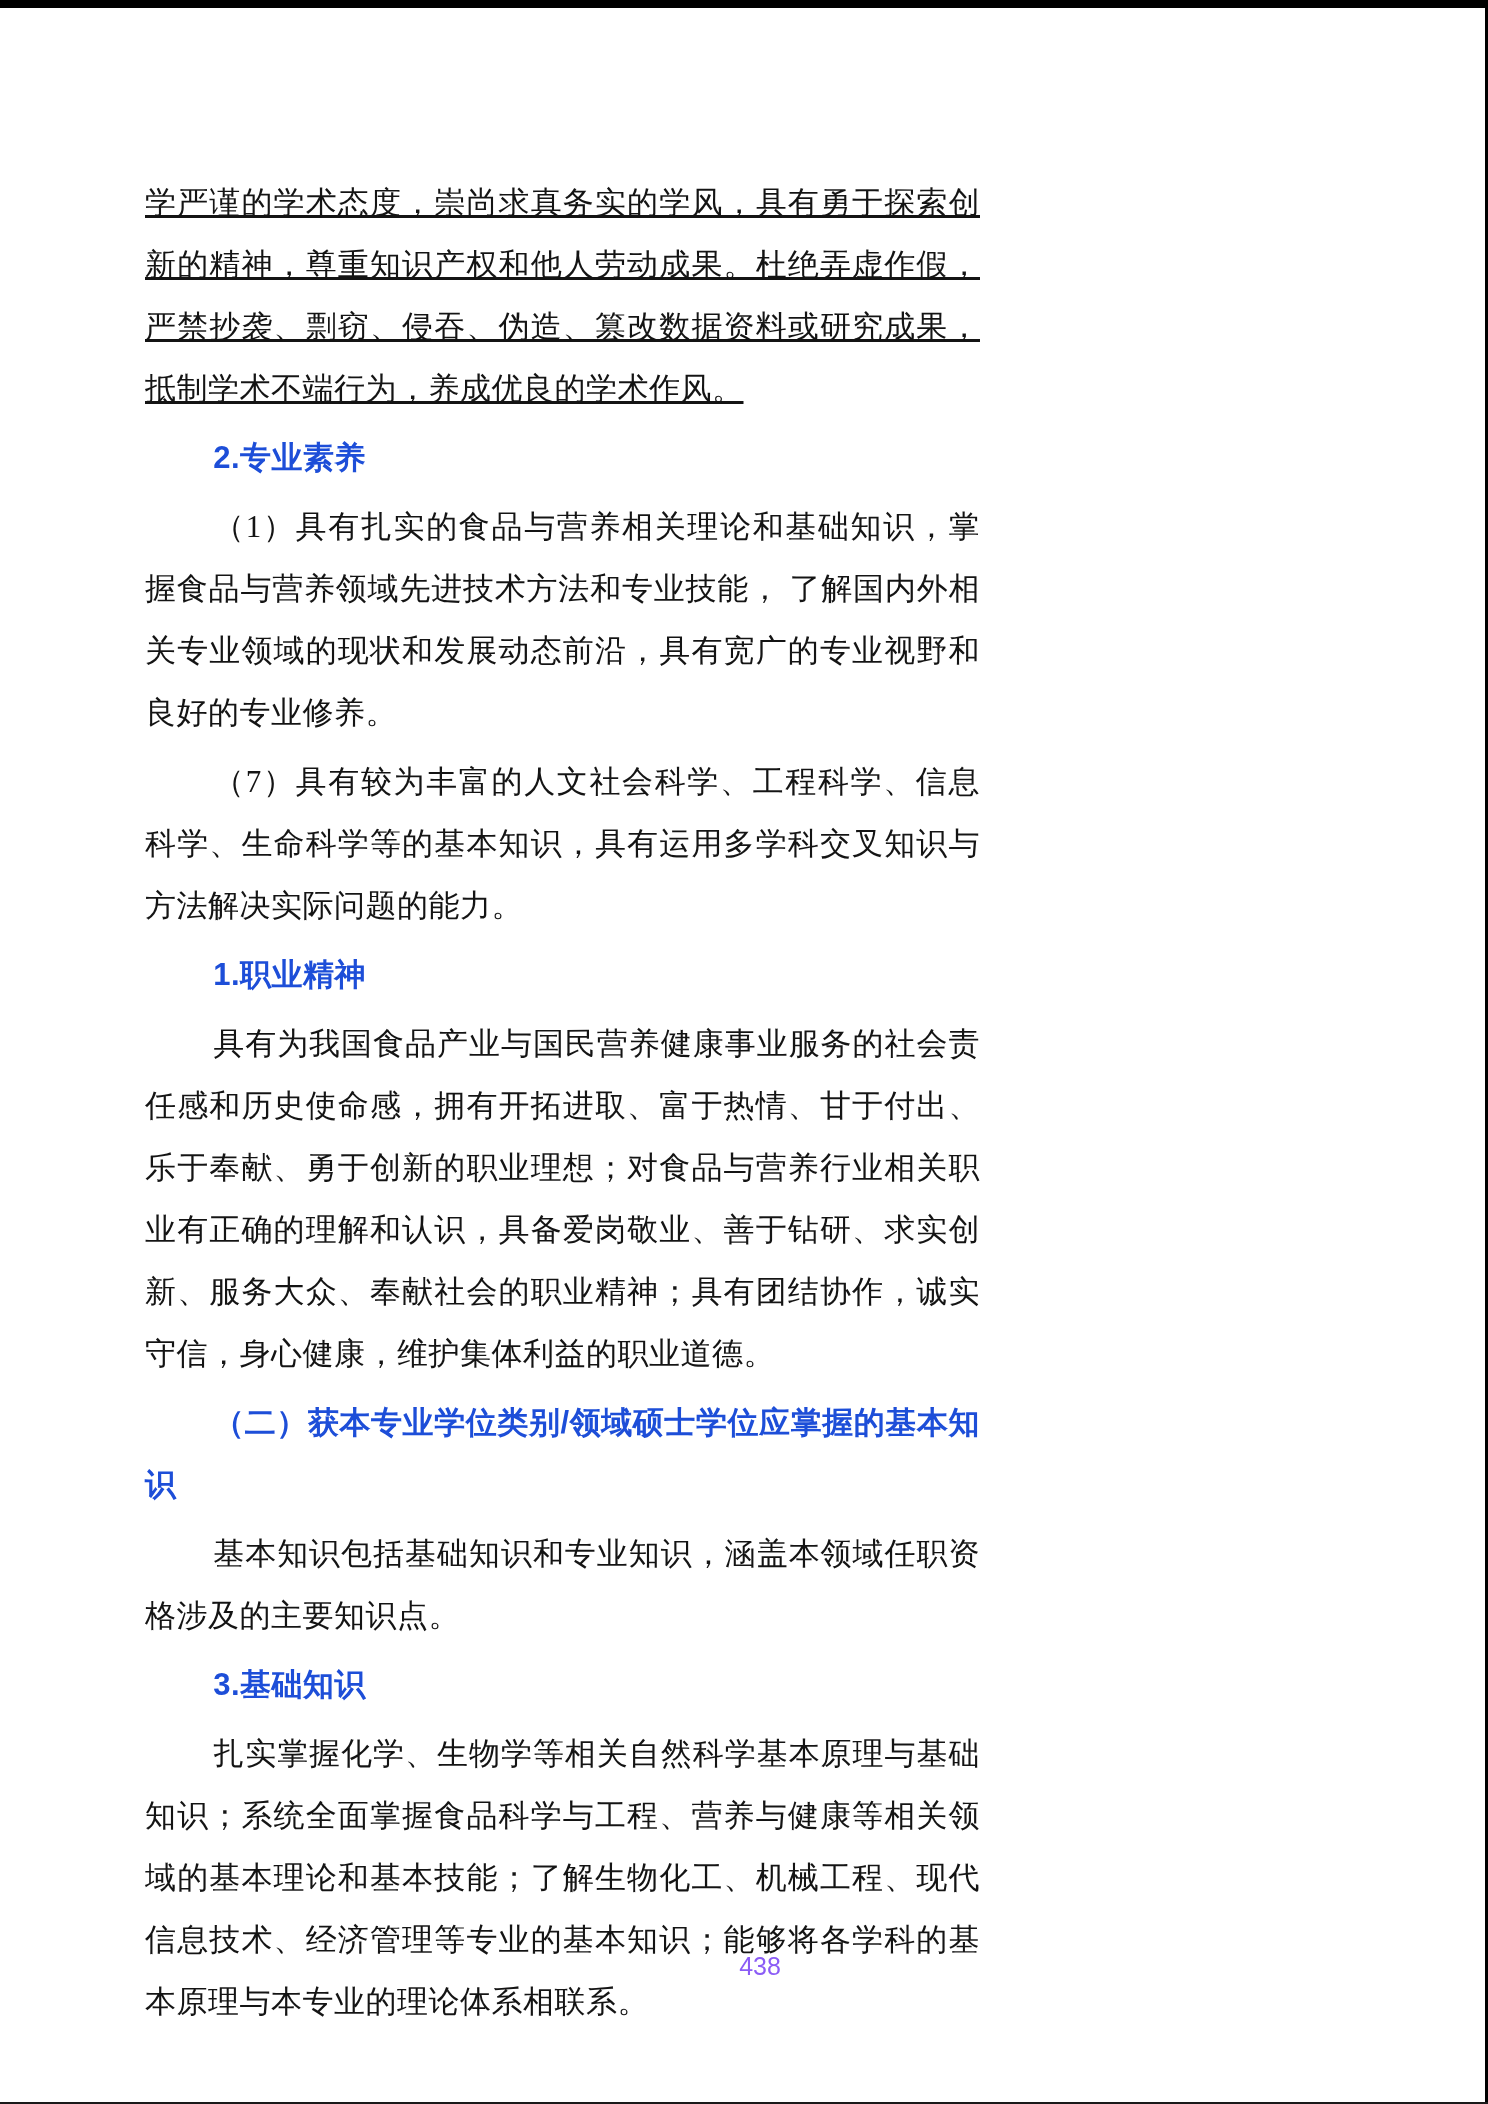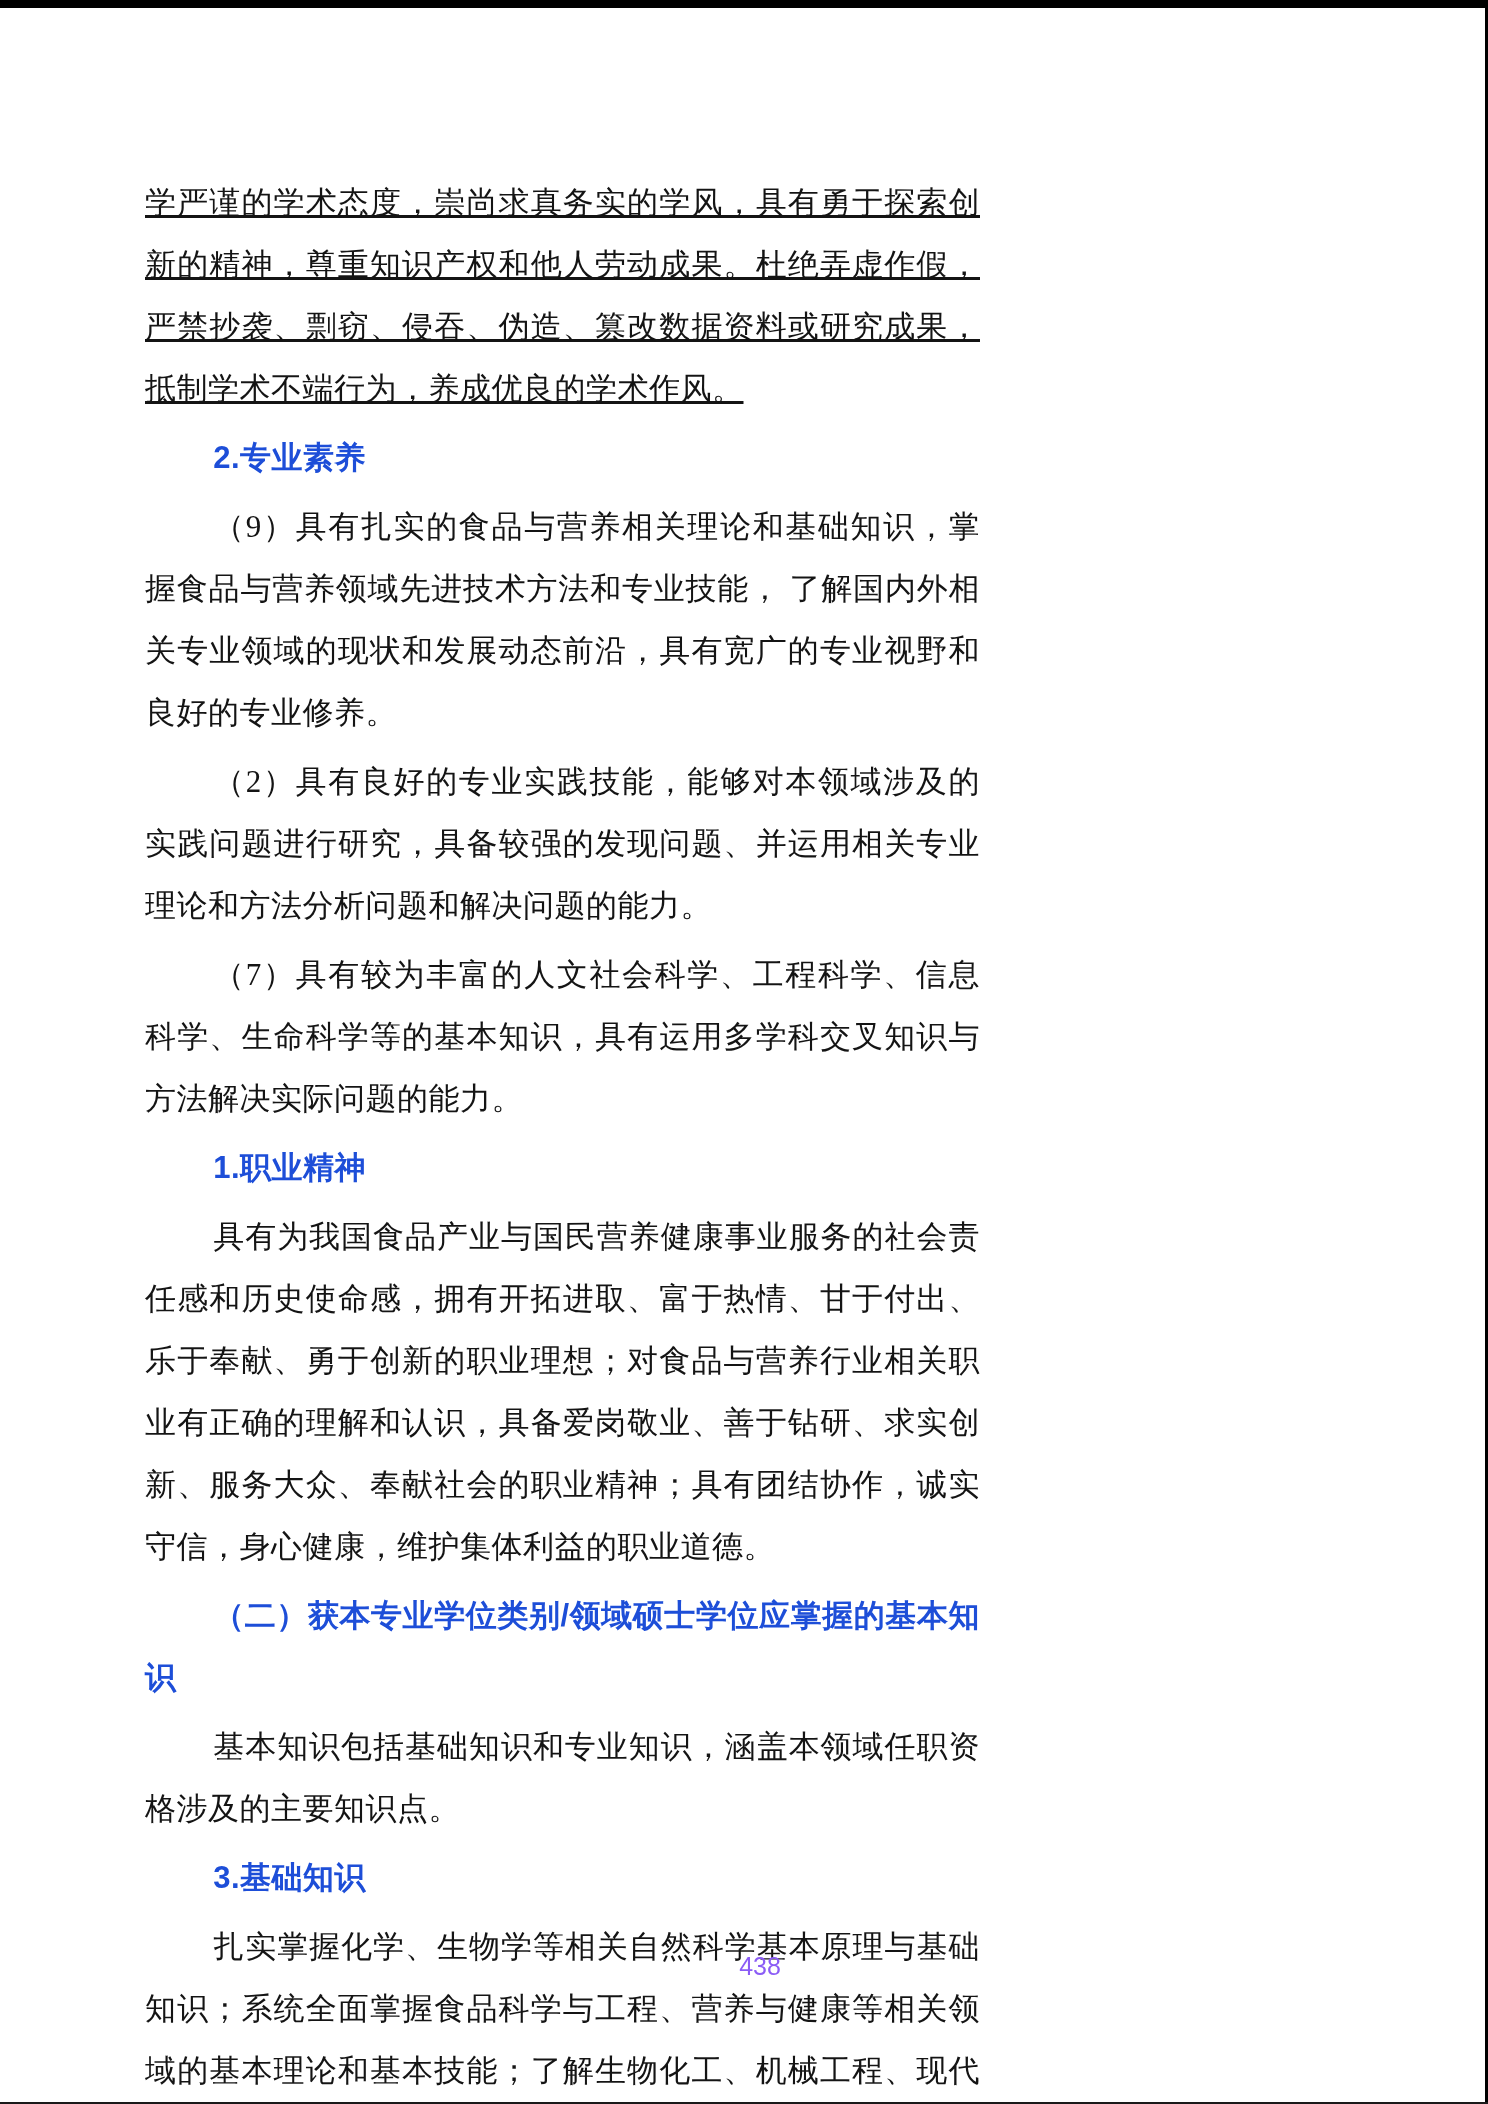--- a/index.html
+++ b/index.html
@@ -75,23 +75,22 @@
 
 <div class="rule-top"></div>
 <div class="rule-right"></div>
 <div class="rule-bottom"></div>
 
 <div class="content">
   <p class="para-noindent">学严谨的学术态度，崇尚求真务实的学风，具有勇于探索创新的精神，尊重知识产权和他人劳动成果。杜绝弄虚作假，严禁抄袭、剽窃、侵吞、伪造、篡改数据资料或研究成果，抵制学术不端行为，养成优良的学术作风。</p>
 
   <p class="heading">2.专业素养</p>
 
-  <p class="para">（9）具有扎实的食品与营养相关理论和基础知识，掌握食品与营养领域先进技术方法和专业技能， 了解国内外相关专业领域的现状和发展动态前沿，具有宽广的专业视野和良好的专业修养。</p>
+  <p class="para">（1）具有扎实的食品与营养相关理论和基础知识，掌握食品与营养领域先进技术方法和专业技能， 了解国内外相关专业领域的现状和发展动态前沿，具有宽广的专业视野和良好的专业修养。</p>
 
-  <p class="para">（2）具有良好的专业实践技能，能够对本领域涉及的实践问题进行研究，具备较强的发现问题、并运用相关专业理论和方法分析问题和解决问题的能力。</p>
 
   <p class="para">（7）具有较为丰富的人文社会科学、工程科学、信息科学、生命科学等的基本知识，具有运用多学科交叉知识与方法解决实际问题的能力。</p>
 
   <p class="heading">1.职业精神</p>
 
   <p class="para">具有为我国食品产业与国民营养健康事业服务的社会责任感和历史使命感，拥有开拓进取、富于热情、甘于付出、乐于奉献、勇于创新的职业理想；对食品与营养行业相关职业有正确的理解和认识，具备爱岗敬业、善于钻研、求实创新、服务大众、奉献社会的职业精神；具有团结协作，诚实守信，身心健康，维护集体利益的职业道德。</p>
 
   <p class="heading">（二）获本专业学位类别/领域硕士学位应掌握的基本知识</p>
 
   <p class="para">基本知识包括基础知识和专业知识，涵盖本领域任职资格涉及的主要知识点。</p>

